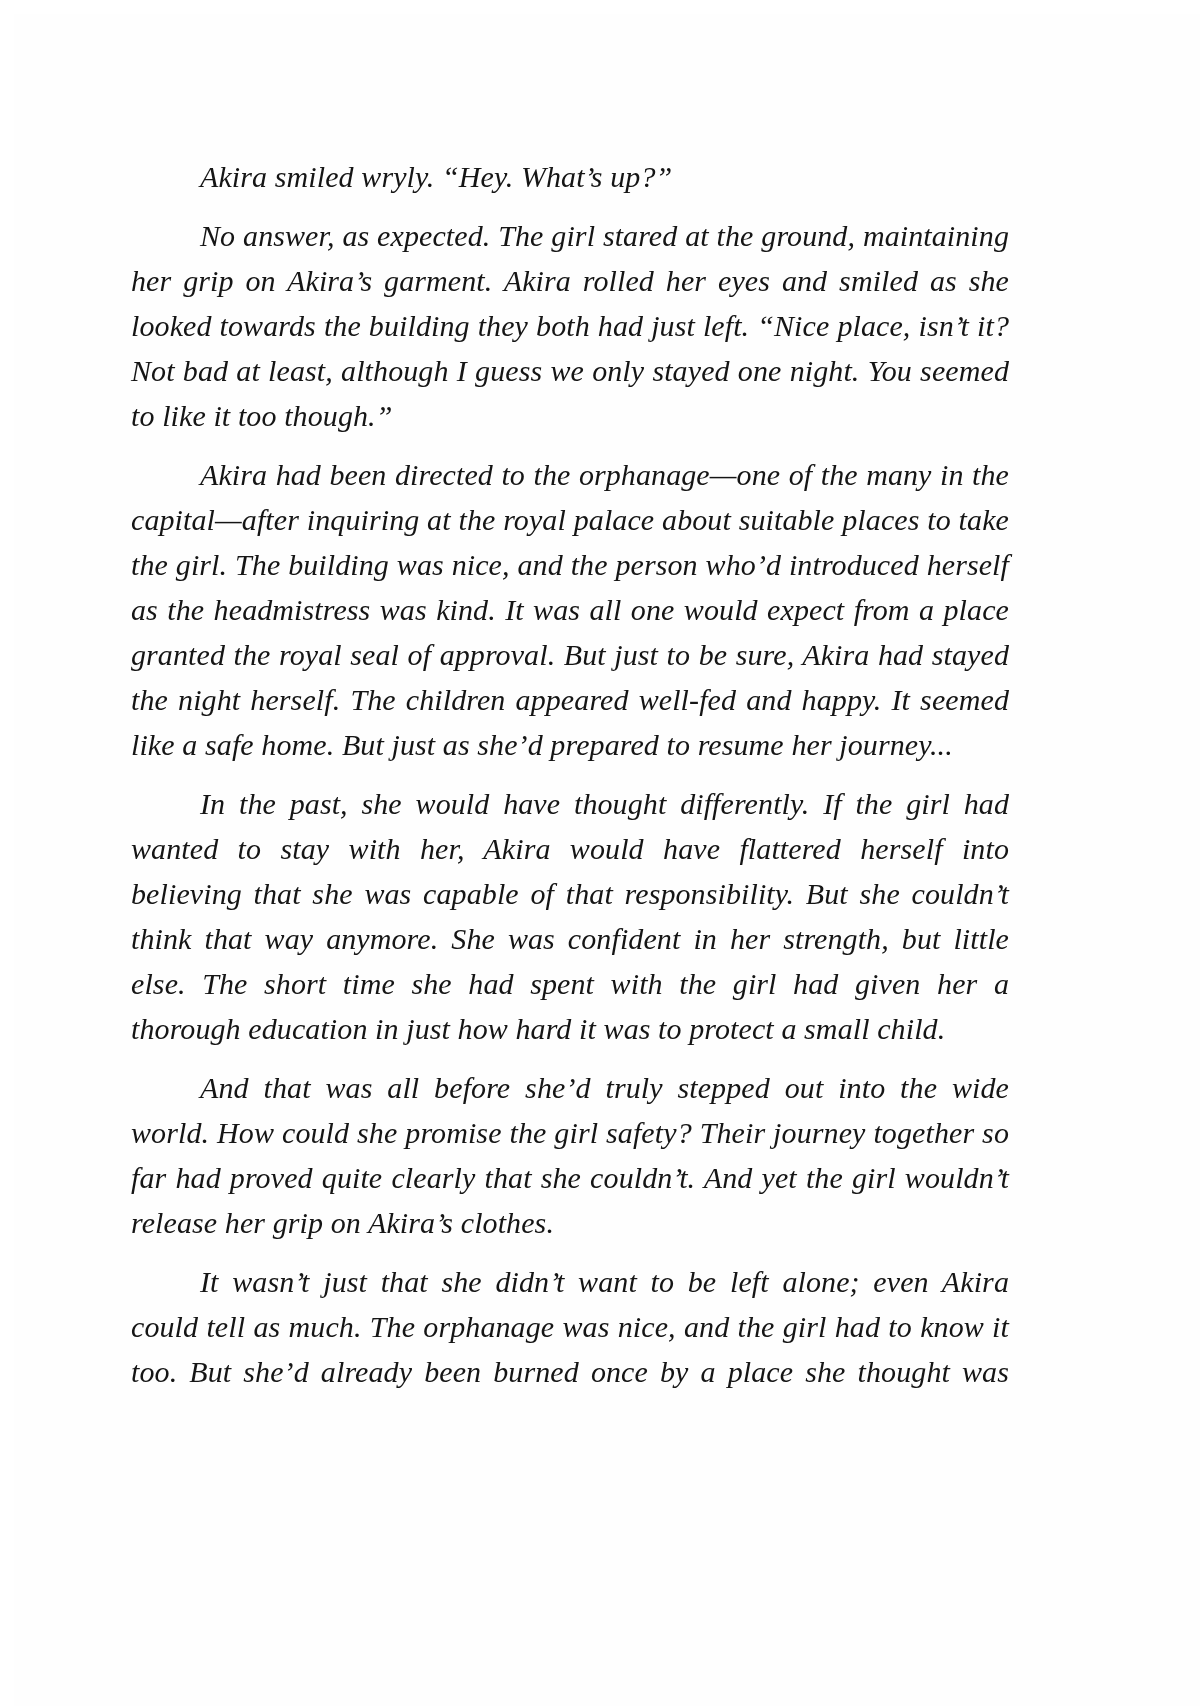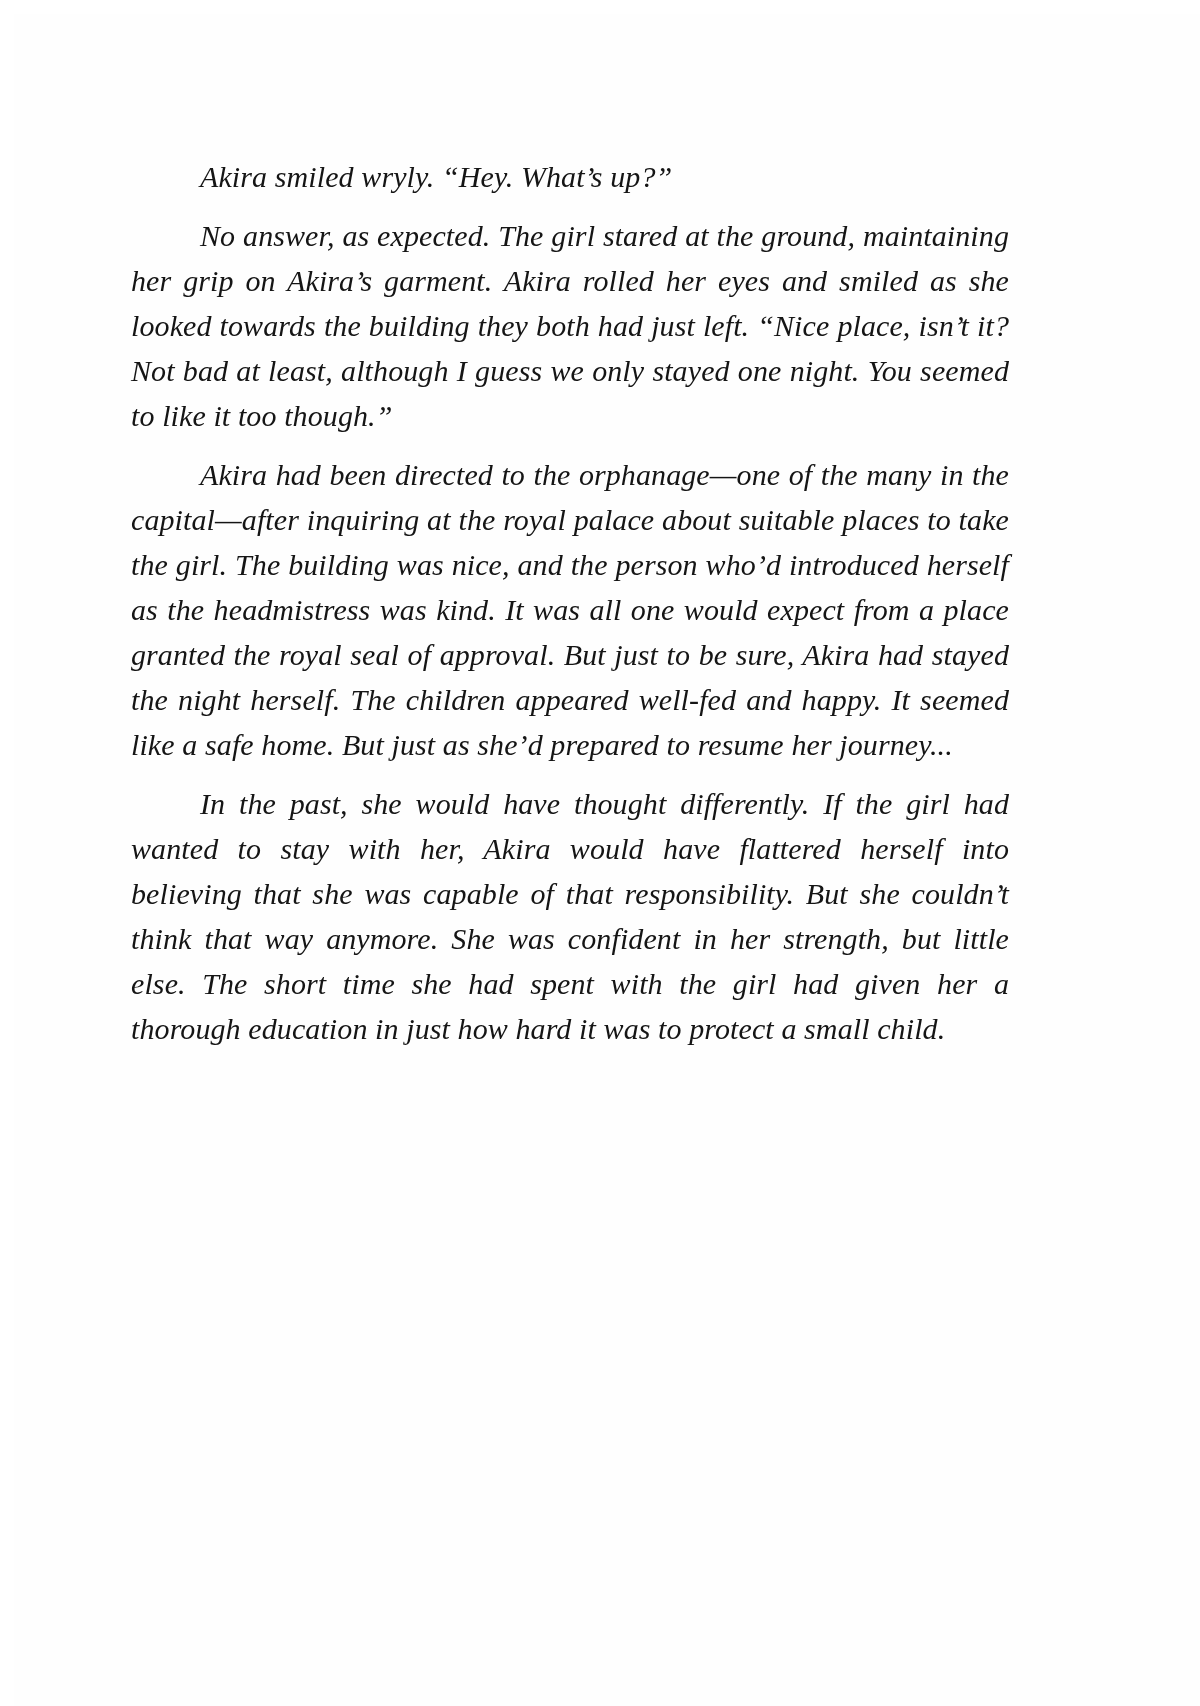--- a/index.html
+++ b/index.html
@@ -43,14 +43,16 @@
 </style>
 </head>
 <body>
 
 <div class="page">
   <div class="text-block">
     <p>Akira smiled wryly. “Hey. What’s up?”</p>
     <p>No answer, as expected. The girl stared at the ground, maintaining her grip on Akira’s garment. Akira rolled her eyes and smiled as she looked towards the building they both had just left. “Nice place, isn’t it? Not bad at least, although I guess we only stayed one night. You seemed to like it too though.”</p>
     <p>Akira had been directed to the orphanage—one of the many in the capital—after inquiring at the royal palace about suitable places to take the girl. The building was nice, and the person who’d introduced herself as the headmistress was kind. It was all one would expect from a place granted the royal seal of approval. But just to be sure, Akira had stayed the night herself. The children appeared well-fed and happy. It seemed like a safe home. But just as she’d prepared to resume her journey...</p>
     <p>In the past, she would have thought differently. If the girl had wanted to stay with her, Akira would have flattered herself into believing that she was capable of that responsibility. But she couldn’t think that way anymore. She was confident in her strength, but little else. The short time she had spent with the girl had given her a thorough education in just how hard it was to protect a small child.</p>
+    <p>And that was all before she’d truly stepped out into the wide world. How could she promise the girl safety? Their journey together so far had proved quite clearly that she couldn’t. And yet the girl wouldn’t release her grip on Akira’s clothes.</p>
+    <p class="continues">It wasn’t just that she didn’t want to be left alone; even Akira could tell as much. The orphanage was nice, and the girl had to know it too. But she’d already been burned once by a place she thought was</p>
   </div>
 </div>
 
 </body></html>

